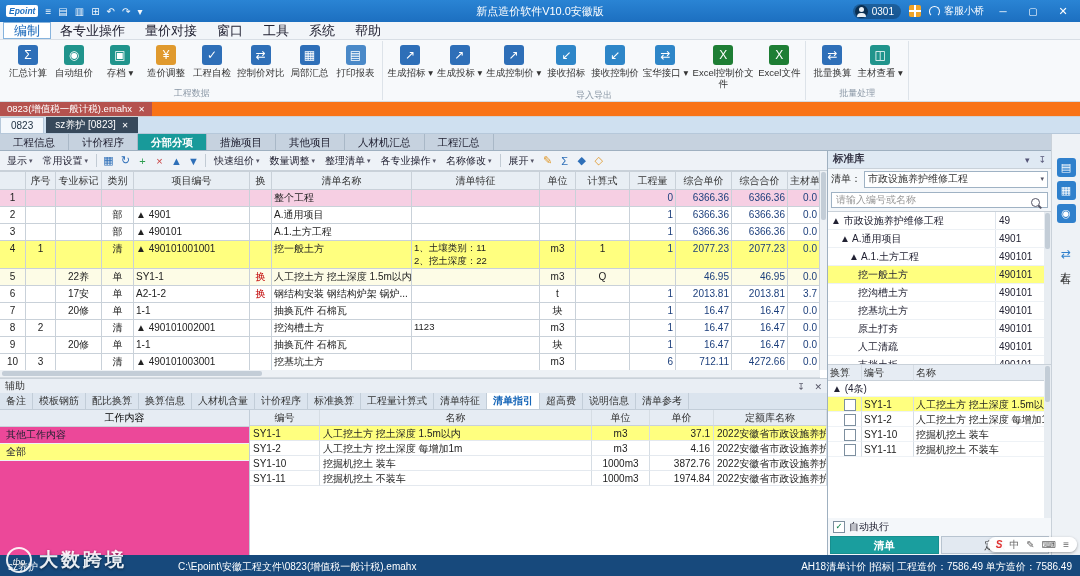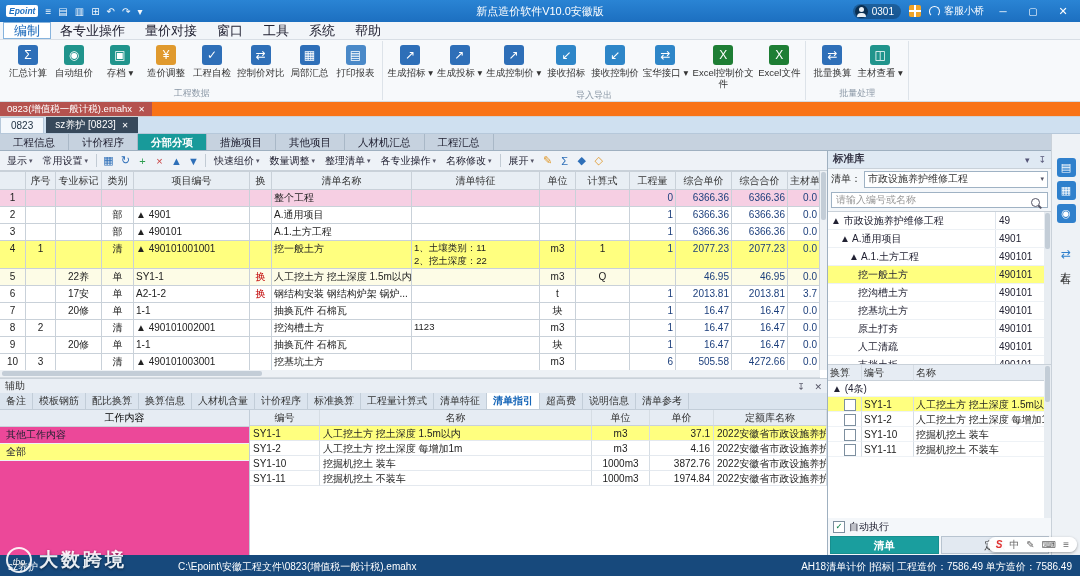--- a/index.html
+++ b/index.html
@@ -491,21 +491,21 @@
         <span class="tc ac">3</span>
         <span class="tc ac"></span>
         <span class="tc ac">清</span>
         <span class="tc al">▲ 490101003001</span>
         <span class="tc ac red"></span>
         <span class="tc al">挖基坑土方</span>
         <span class="tc al af"></span>
         <span class="tc ac">m3</span>
         <span class="tc ac"></span>
         <span class="tc ar num">6</span>
-        <span class="tc ar num">505.58</span>
+        <span class="tc ar num">712.11</span>
         <span class="tc ar num">4272.66</span>
         <span class="tc ar num">0.0</span>
       </div>
     </div>
   <div class="vscroll">
       <div class="thumb"></div>
     </div>
   <div class="hscroll">
       <div class="thumb"></div>
     </div>

